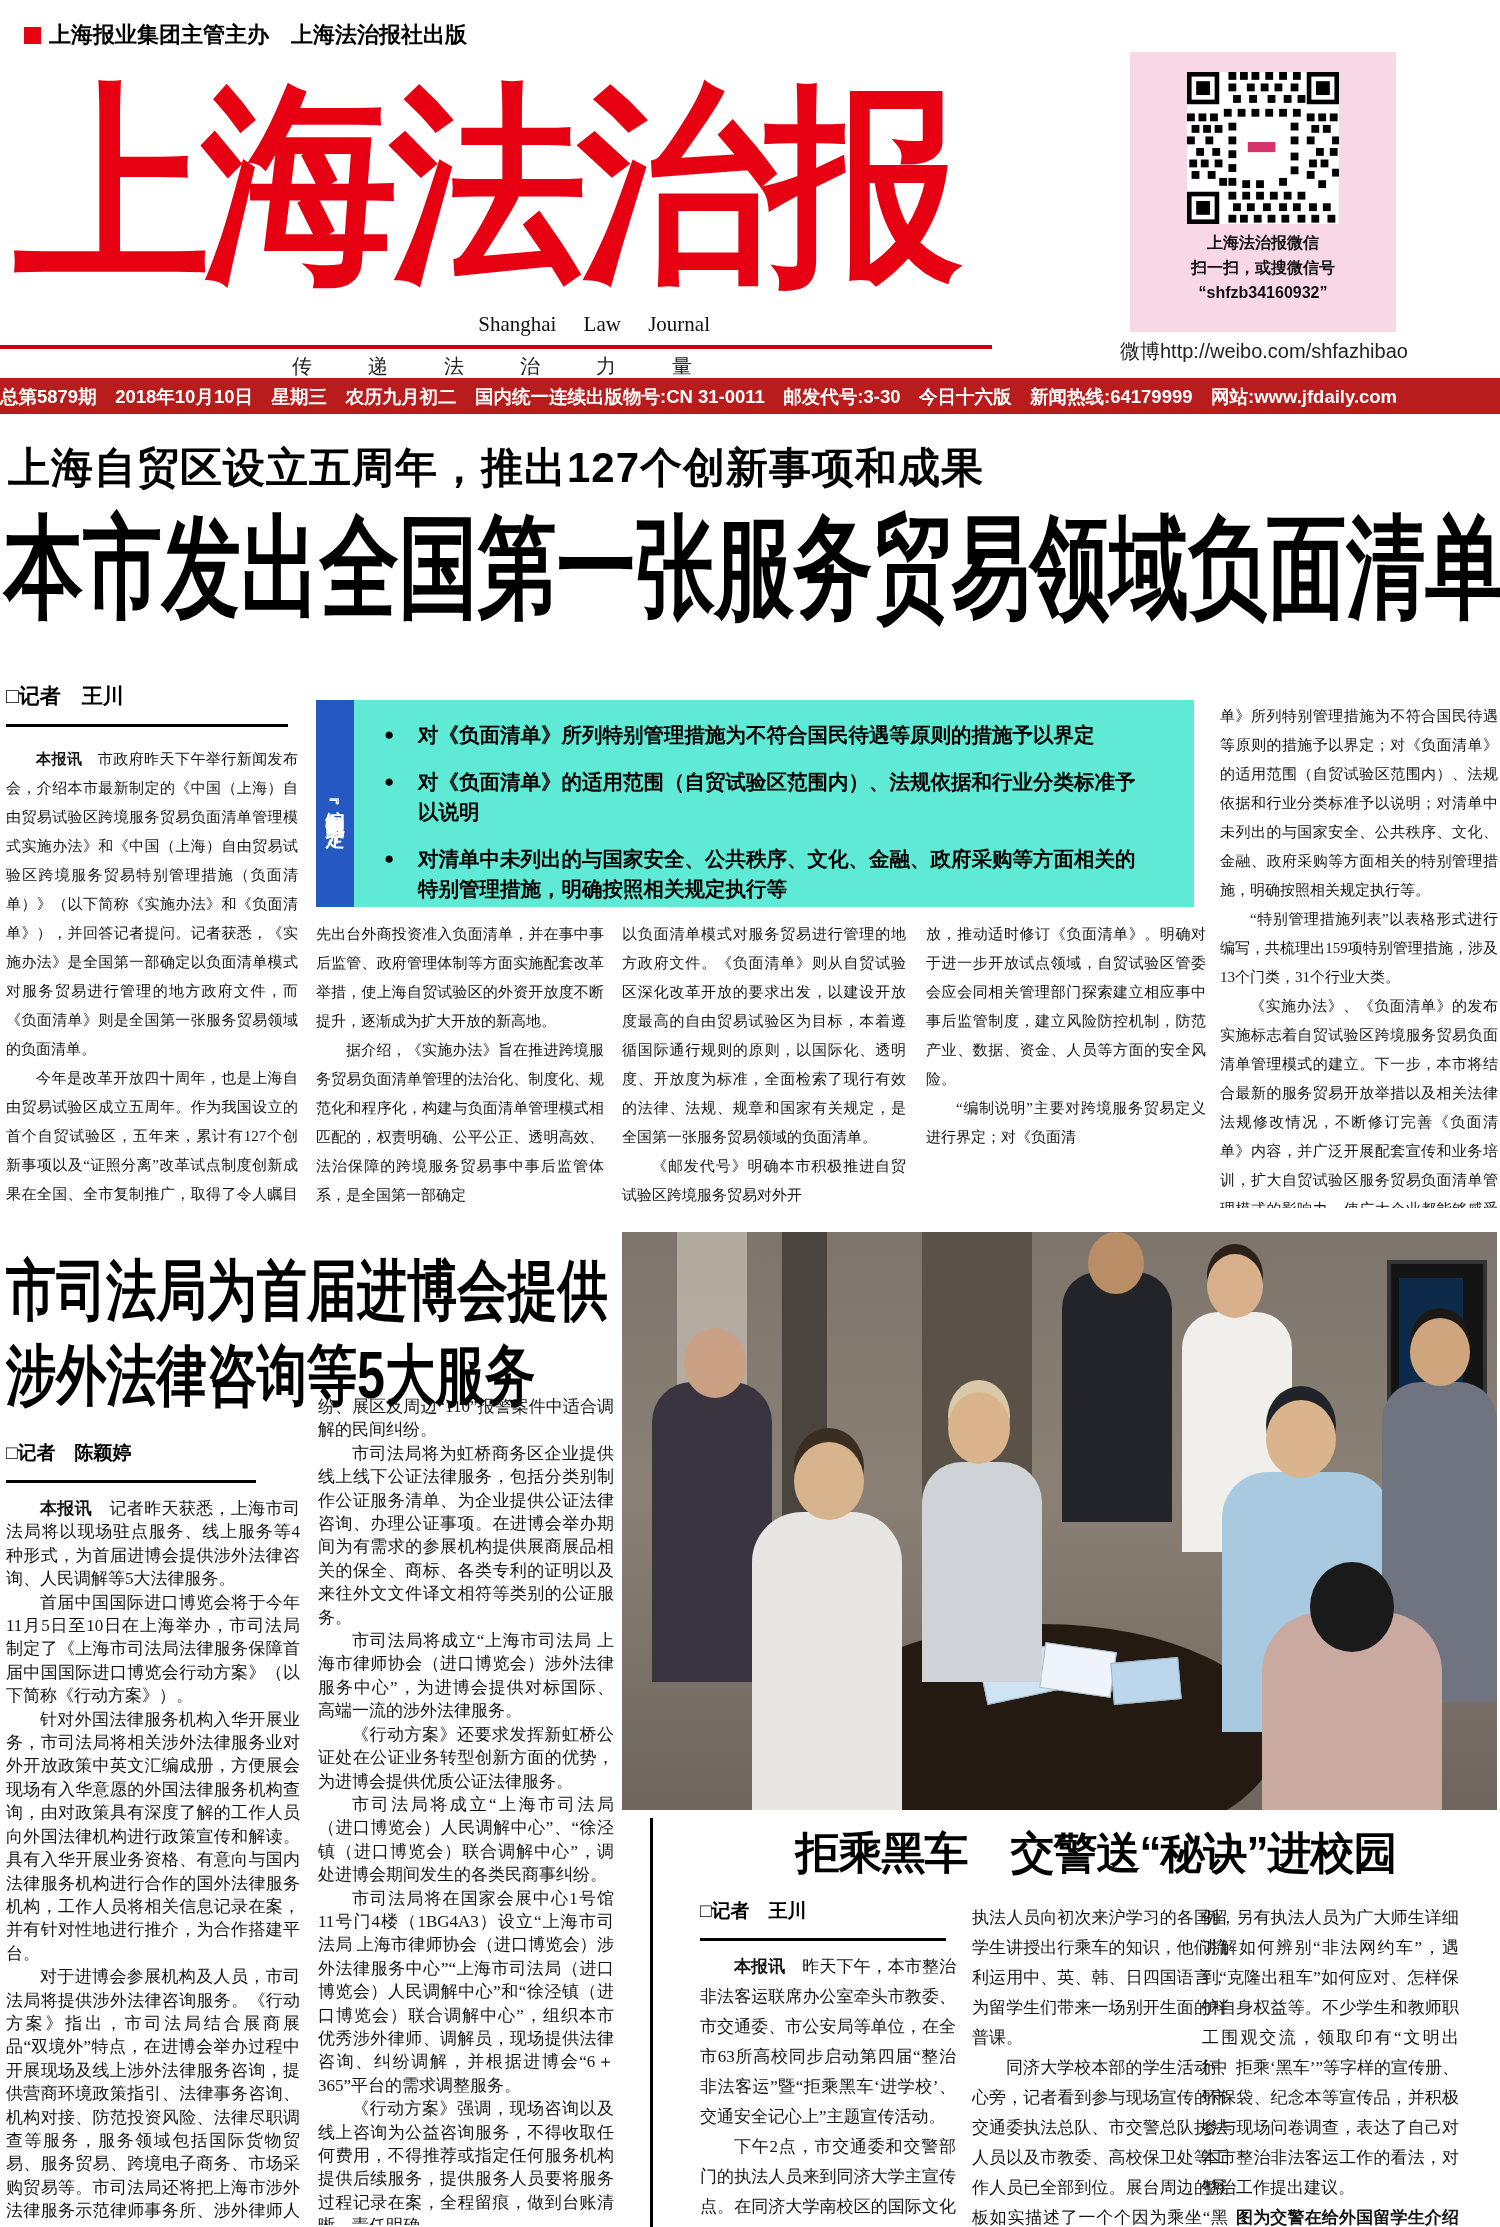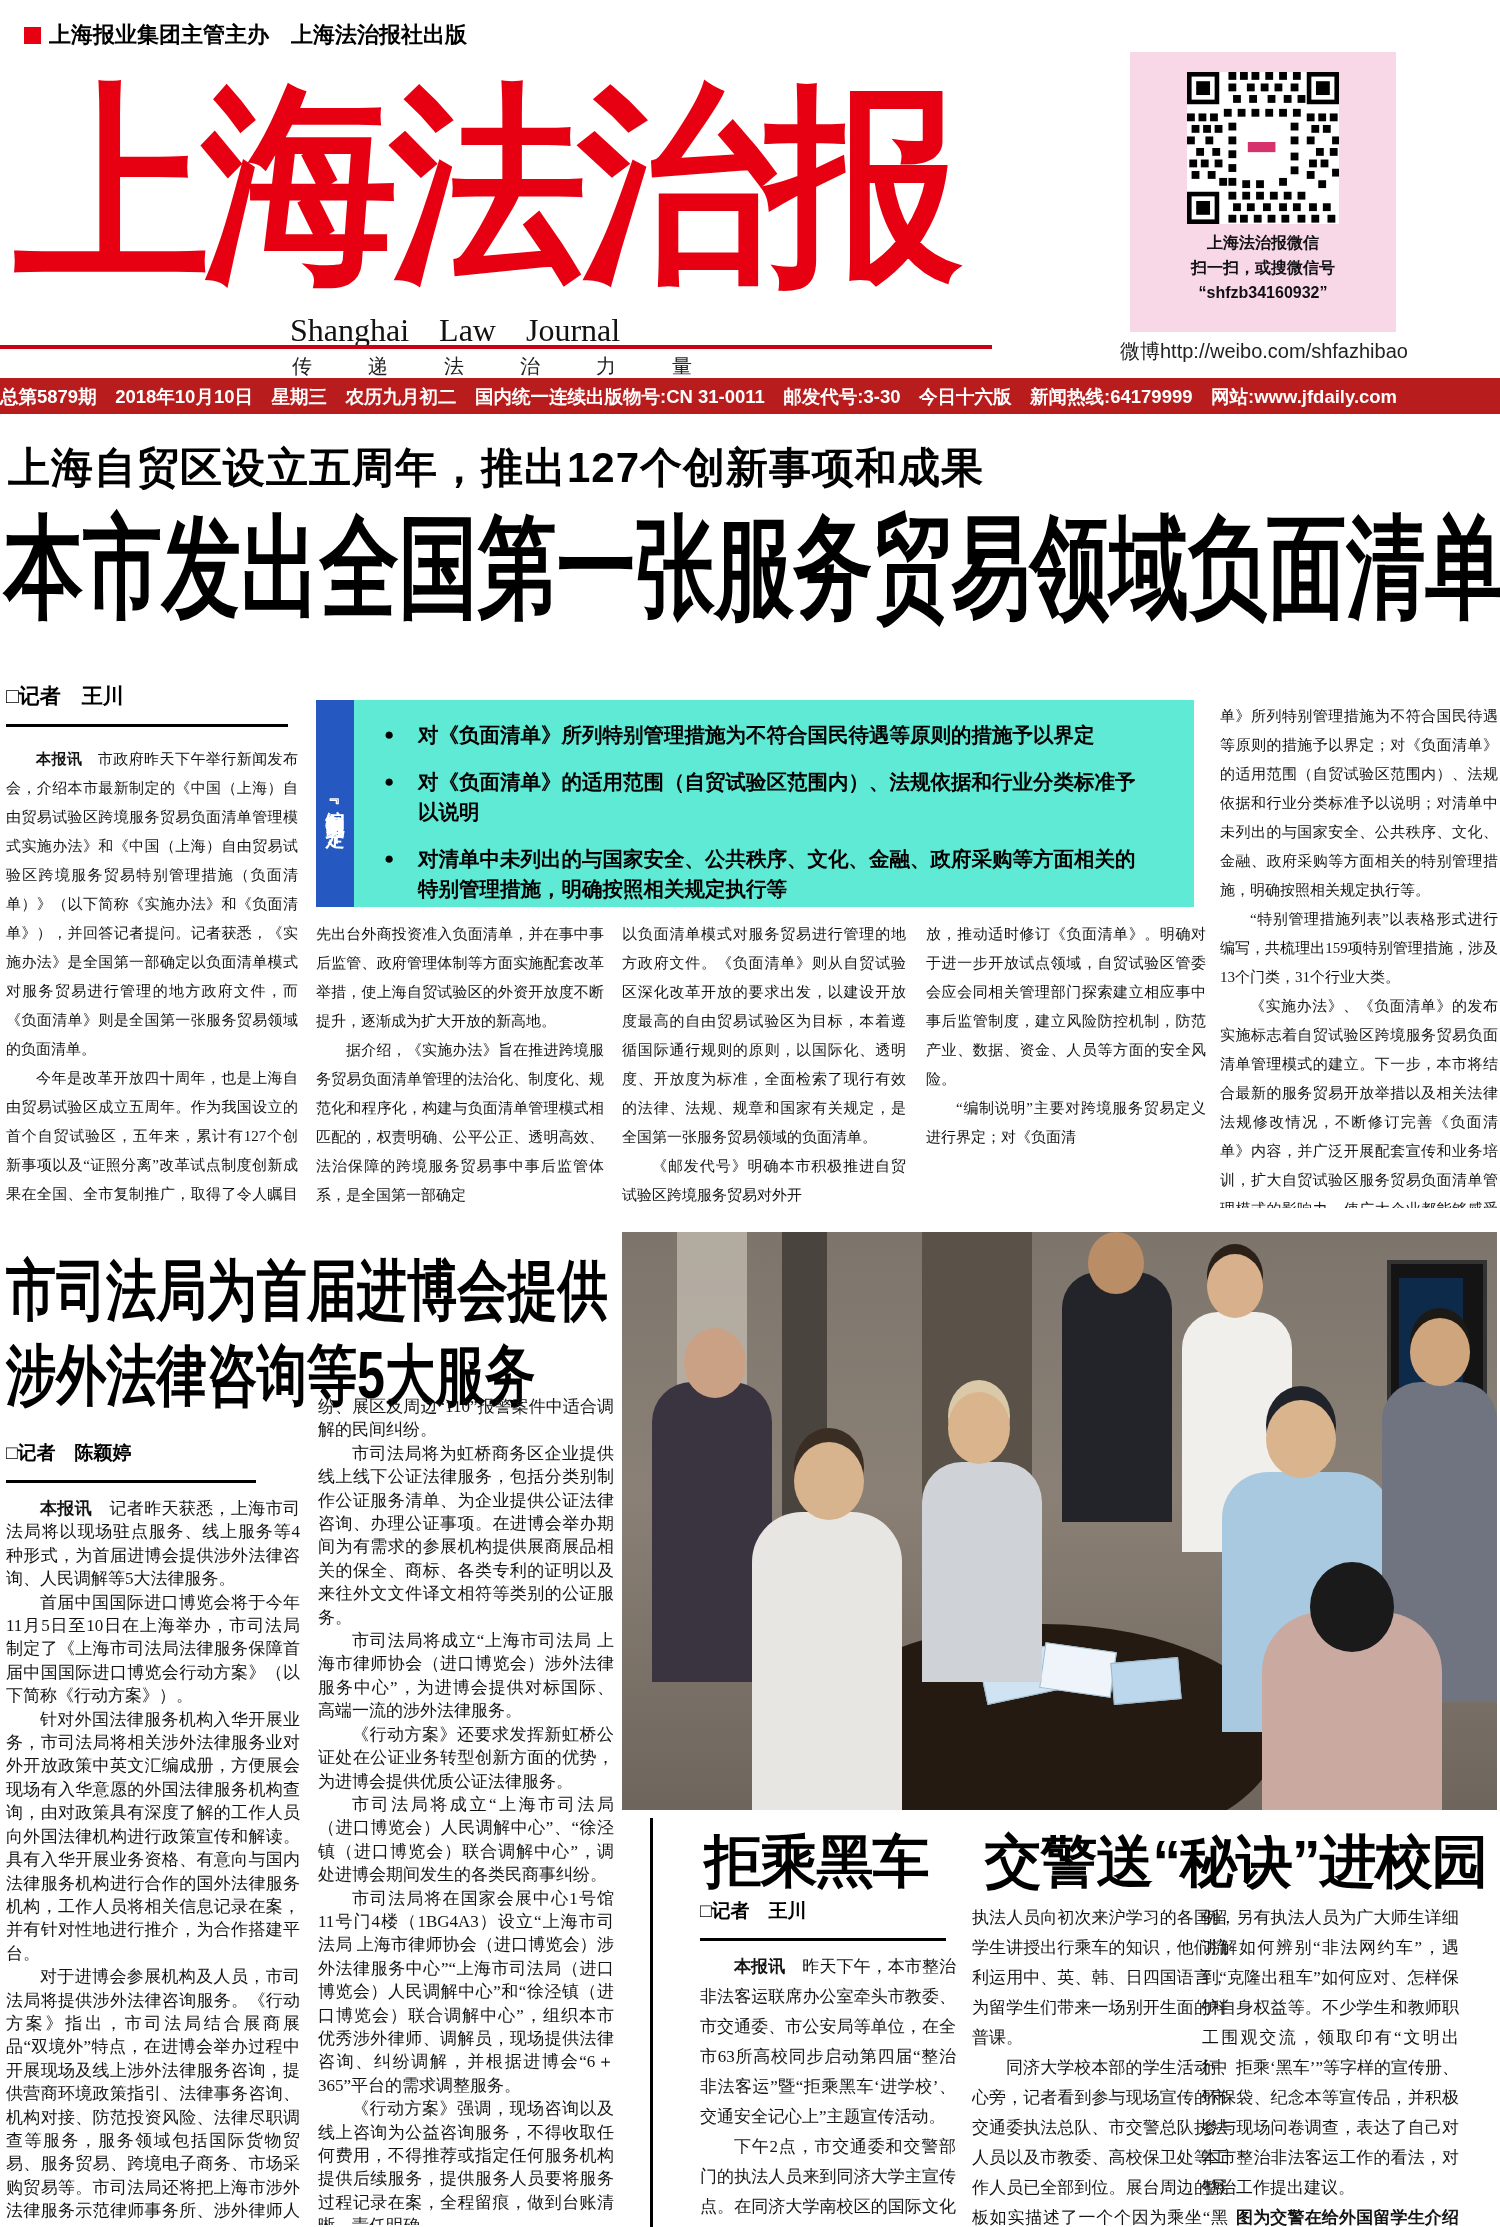--- a/index.html
+++ b/index.html
@@ -6,22 +6,22 @@
   .page{position:relative;width:1500px;height:2227px;background:#ffffff;margin:0 auto;
         overflow:hidden;font-family:"Liberation Sans",sans-serif;color:#000;}
   .abs{position:absolute;}
 
   
   .publisher{left:24px;top:20px;font-size:22px;font-weight:bold;display:flex;align-items:center;gap:8px;}
   .red-sq{width:17px;height:17px;background:#e60012;display:inline-block;}
   .mast-title{left:14px;top:40px;width:970px;height:295px;display:flex;align-items:center;
               font-family:"DejaVu Serif","Liberation Serif",serif;font-weight:900;color:#e60012;
               font-size:196px;letter-spacing:-8px;white-space:nowrap;transform:scaleY(1.08);transform-origin:center;}
-  .eng-title{left:290px;top:312px;width:420px;text-align:left;
-             font-family:"Liberation Serif",serif;font-size:32px;word-spacing:22px;color:#111;}
+  .eng-title{left:290px;top:312px;width:420px;text-align:right;
+             font-family:"Liberation Serif",serif;font-size:21px;word-spacing:22px;color:#111;}
   .red-rule{left:0;top:345px;width:992px;height:4px;background:#cc0011;}
   .slogan{left:292px;top:353px;width:430px;font-size:20px;color:#222;letter-spacing:56px;white-space:nowrap;}
   .wechat-box{left:1130px;top:52px;width:266px;height:280px;background:#f8d7e7;text-align:center;}
   .qr{margin:20px auto 6px auto;width:152px;height:152px;background:#ffffff;display:block;}
   .wc-line{font-size:16px;font-weight:bold;color:#111;line-height:25px;}
   .weibo{left:1120px;top:338px;font-size:20px;color:#222;}
   .info-bar{left:0;top:378px;width:1500px;height:36px;background:#b91c1c;color:#ffffff;
             display:flex;align-items:center;box-sizing:border-box;
             font-size:18.5px;font-weight:bold;white-space:nowrap;}
 
@@ -50,21 +50,21 @@
   .headline2{left:6px;top:1248px;font-size:66px;font-weight:900;white-space:nowrap;
              transform:scaleX(0.76);transform-origin:left top;line-height:85px;}
 
   
   .photo{left:622px;top:1232px;width:875px;height:578px;overflow:hidden;
          background:linear-gradient(180deg,#7d756c 0%,#8a8076 45%,#6e655c 100%);}
   .ph{position:absolute;}
 
   .vdiv{left:650px;top:1818px;width:3px;height:409px;background:#000;}
 
-  .headline3{left:696px;top:1824px;width:800px;text-align:center;font-size:57px;font-weight:900;
+  .headline3{left:696px;top:1824px;width:800px;text-align:center;font-size:44px;font-weight:900;
              letter-spacing:-1px;white-space:nowrap;}
   .p3col{font-size:17px;line-height:30px;}
   .caption{font-family:"Liberation Sans",sans-serif;font-weight:bold;}
 </style>
 </head>
 <body>
 
 <div class="page">
 
   <div class="abs publisher">

